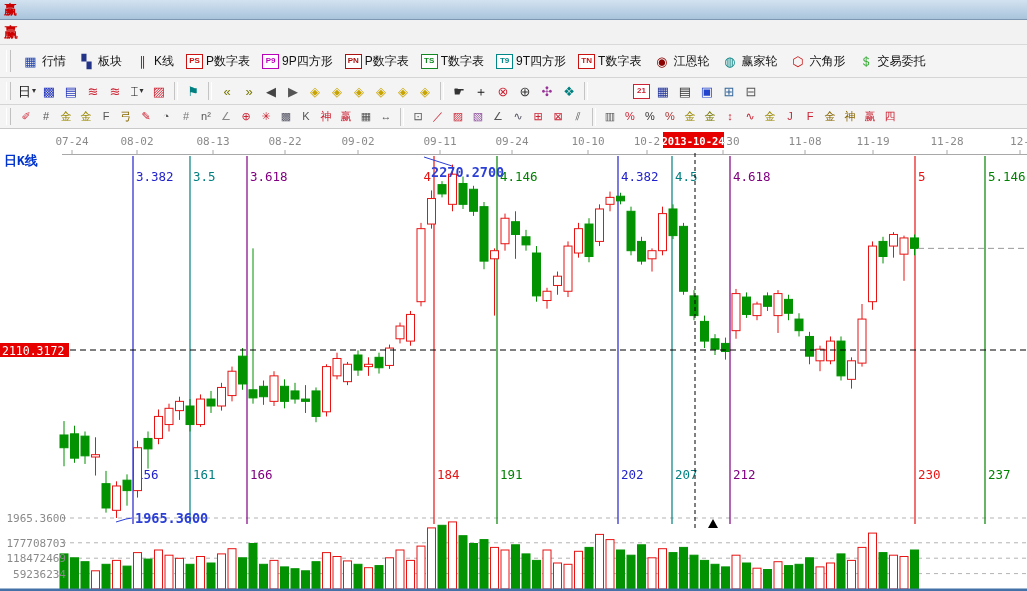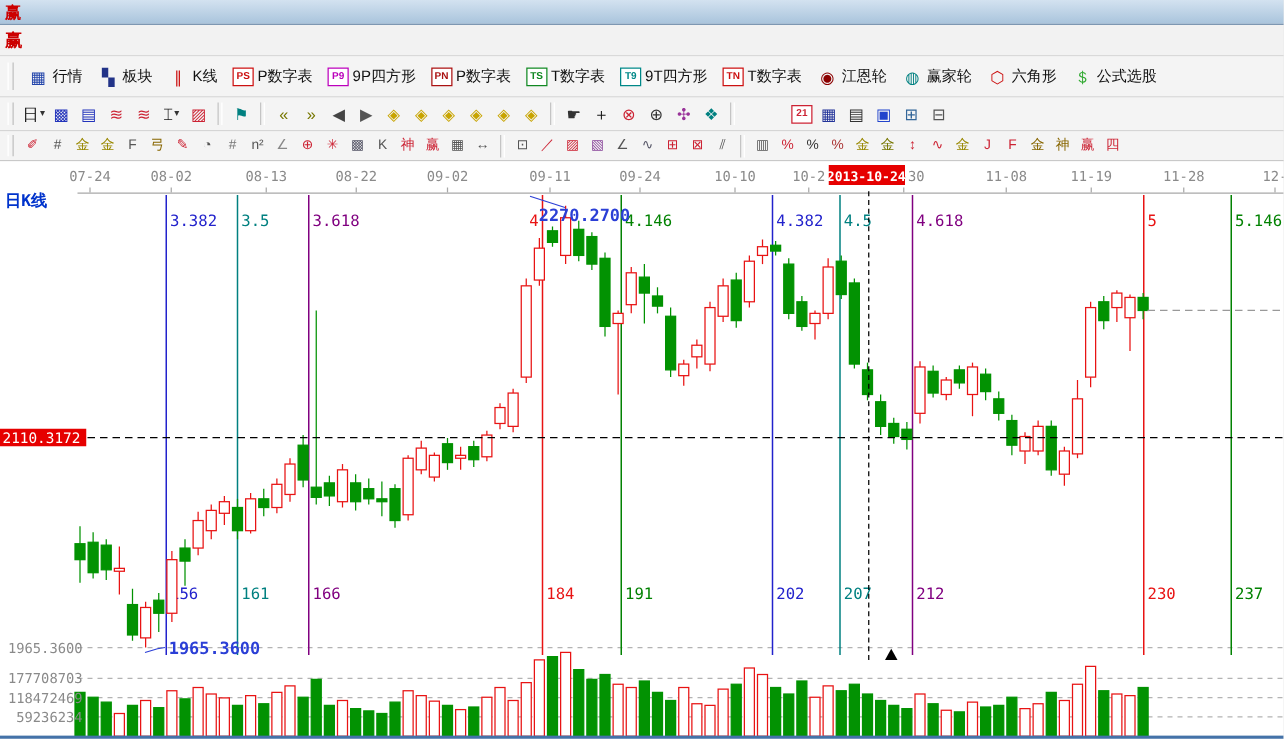--- a/index.html
+++ b/index.html
@@ -94,21 +94,21 @@
     <span class="tbtn">
       <span class="micon" style="color: rgb(0, 128, 128);">◍</span>
       <span class="lab">赢家轮</span>
     </span>
     <span class="tbtn">
       <span class="micon" style="color: rgb(204, 17, 17);">⬡</span>
       <span class="lab">六角形</span>
     </span>
     <span class="tbtn">
       <span class="micon" style="color: rgb(51, 170, 51);">＄</span>
-      <span class="lab">公式选股</span>
+      <span class="lab">交易委托</span>
     </span>
   </div>
 <div class="toolbar tb2" id="toolbar-quick">
     <span class="grip"></span>
     <span class="qicon" style="color: rgb(17, 17, 17);">日<span class="caret">▾</span></span>
     <span class="qicon" style="color: rgb(34, 51, 187);">▩</span>
     <span class="qicon" style="color: rgb(34, 51, 187);">▤</span>
     <span class="qicon" style="color: rgb(204, 34, 51);">≋</span>
     <span class="qicon" style="color: rgb(204, 34, 51);">≋</span>
     <span class="qicon" style="color: rgb(17, 17, 17);">⌶<span class="caret">▾</span></span>

